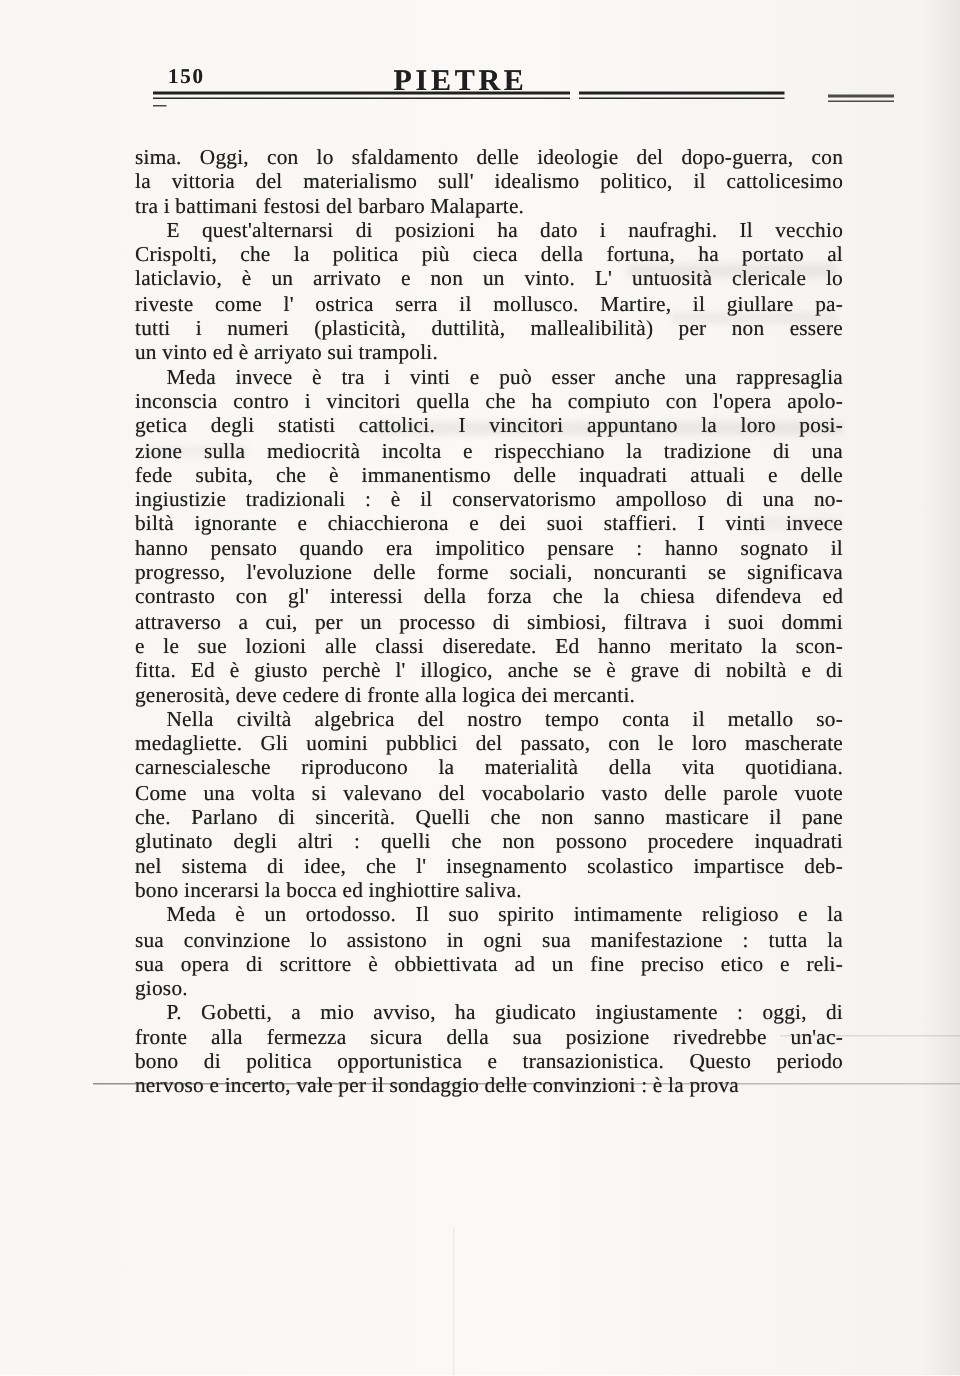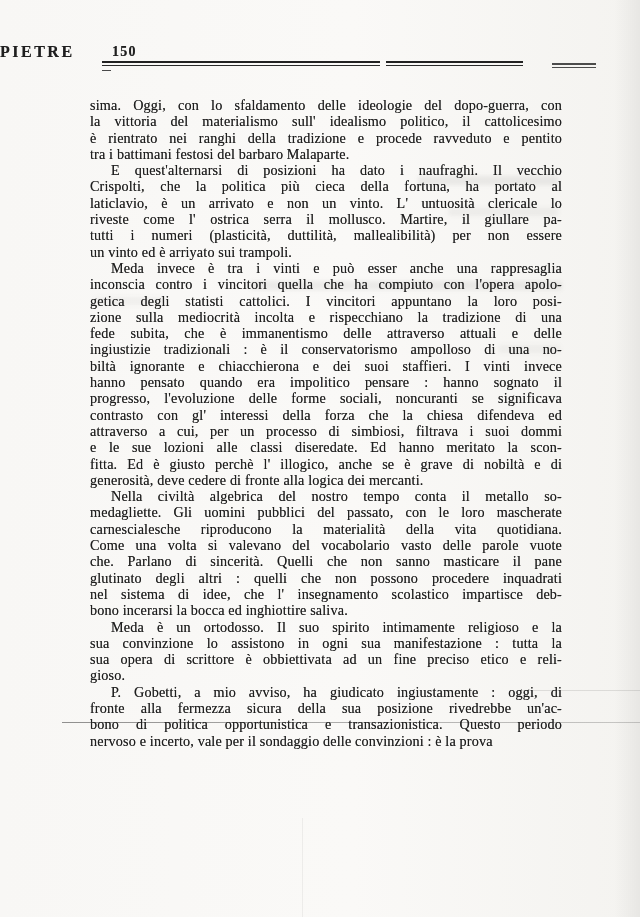--- a/index.html
+++ b/index.html
@@ -11,22 +11,22 @@
     font-family:"Liberation Serif","DejaVu Serif",serif;
     color:#1f1f1f;
   }
   
   .page-number{
     position:absolute;left:112px;top:44px;
     font-size:14px;font-weight:700;letter-spacing:1.2px;
     text-shadow:0 0 .4px rgba(30,30,30,.6);
   }
   .running-title{
-    position:absolute;left:0;top:43px;width:614px;
-    font-size:16px;font-weight:700;letter-spacing:2.5px;
+    position:absolute;left:0;top:43px;width:614px;text-align:center;
+    font-size:20px;font-weight:700;letter-spacing:2.5px;
     text-shadow:0 0 .4px rgba(30,30,30,.6);
   }
   .rule{position:absolute;height:2px;border-top:2px solid #222;border-bottom:1px solid #2a2a2a;}
   .rule-a{left:102px;top:61px;width:278px;}
   .rule-b{left:386px;top:61px;width:137px;}
   .rule-c{left:552px;top:63px;width:44px;border-top:2px solid rgba(34,34,34,.8);border-bottom:1px solid rgba(34,34,34,.8);}
   .rule-dash{position:absolute;left:102px;top:70px;width:9px;height:0;border-top:1.5px solid #4a4a4a;}
   
   .body-text{position:absolute;left:90px;top:97px;width:472px;}
   .paragraph{margin:0;}
@@ -63,37 +63,36 @@
 
   <div class="rule rule-a"></div>
   <div class="rule rule-b"></div>
   <div class="rule rule-c"></div>
   <div class="rule-dash"></div>
 
   <main class="body-text">
       <div class="paragraph">
         <div class="line">sima. Oggi, con lo sfaldamento delle ideologie del dopo-guerra, con</div>
         <div class="line">la vittoria del materialismo sull' idealismo politico, il cattolicesimo</div>
-        <div class="line">è rientrato nei ranghi della tradizione e procede ravveduto e pentito</div>
         <div class="line para-end">tra i battimani festosi del barbaro Malaparte.</div>
       </div>
       <div class="paragraph">
         <div class="line indent">E quest'alternarsi di posizioni ha dato i naufraghi. Il vecchio</div>
         <div class="line">Crispolti, che la politica più cieca della fortuna, ha portato al</div>
         <div class="line">laticlavio, è un arrivato e non un vinto. L' untuosità clericale lo</div>
         <div class="line">riveste come l' ostrica serra il mollusco. Martire, il giullare pa-</div>
         <div class="line">tutti i numeri (plasticità, duttilità, mallealibilità) per non essere</div>
         <div class="line para-end">un vinto ed è arriyato sui trampoli.</div>
       </div>
       <div class="paragraph">
         <div class="line indent">Meda invece è tra i vinti e può esser anche una rappresaglia</div>
         <div class="line">inconscia contro i vincitori quella che ha compiuto con l'opera apolo-</div>
         <div class="line">getica degli statisti cattolici. I vincitori appuntano la loro posi-</div>
         <div class="line">zione sulla mediocrità incolta e rispecchiano la tradizione di una</div>
-        <div class="line">fede subita, che è immanentismo delle attraverso attuali e delle</div>
+        <div class="line">fede subita, che è immanentismo delle inquadrati attuali e delle</div>
         <div class="line">ingiustizie tradizionali : è il conservatorismo ampolloso di una no-</div>
         <div class="line">biltà ignorante e chiacchierona e dei suoi staffieri. I vinti invece</div>
         <div class="line">hanno pensato quando era impolitico pensare : hanno sognato il</div>
         <div class="line">progresso, l'evoluzione delle forme sociali, noncuranti se significava</div>
         <div class="line">contrasto con gl' interessi della forza che la chiesa difendeva ed</div>
         <div class="line">attraverso a cui, per un processo di simbiosi, filtrava i suoi dommi</div>
         <div class="line">e le sue lozioni alle classi diseredate. Ed hanno meritato la scon-</div>
         <div class="line">fitta. Ed è giusto perchè l' illogico, anche se è grave di nobiltà e di</div>
         <div class="line para-end">generosità, deve cedere di fronte alla logica dei mercanti.</div>
       </div>

